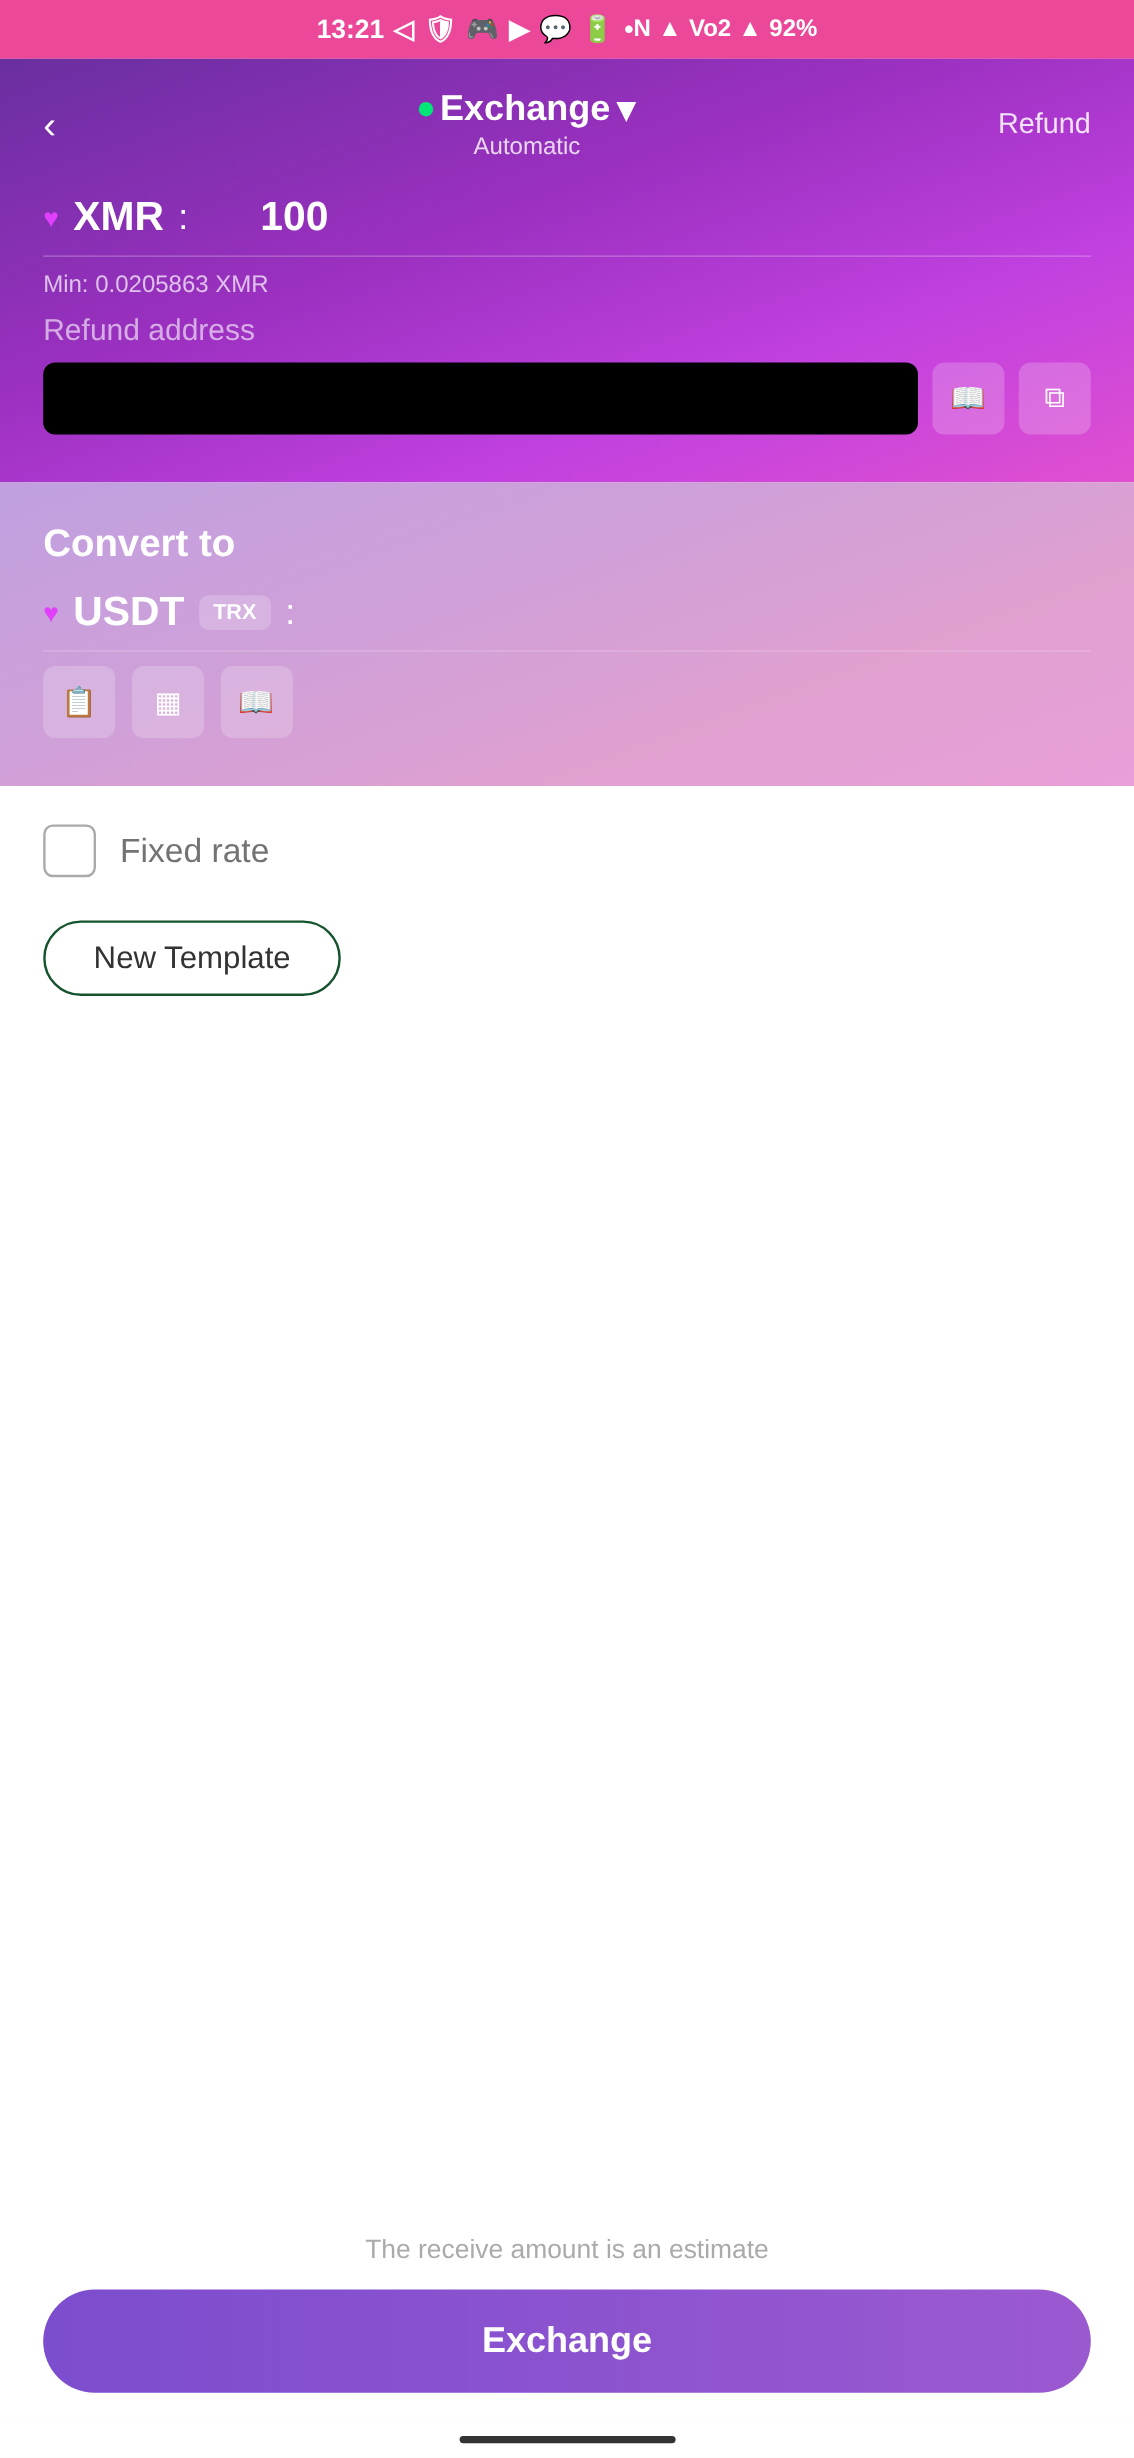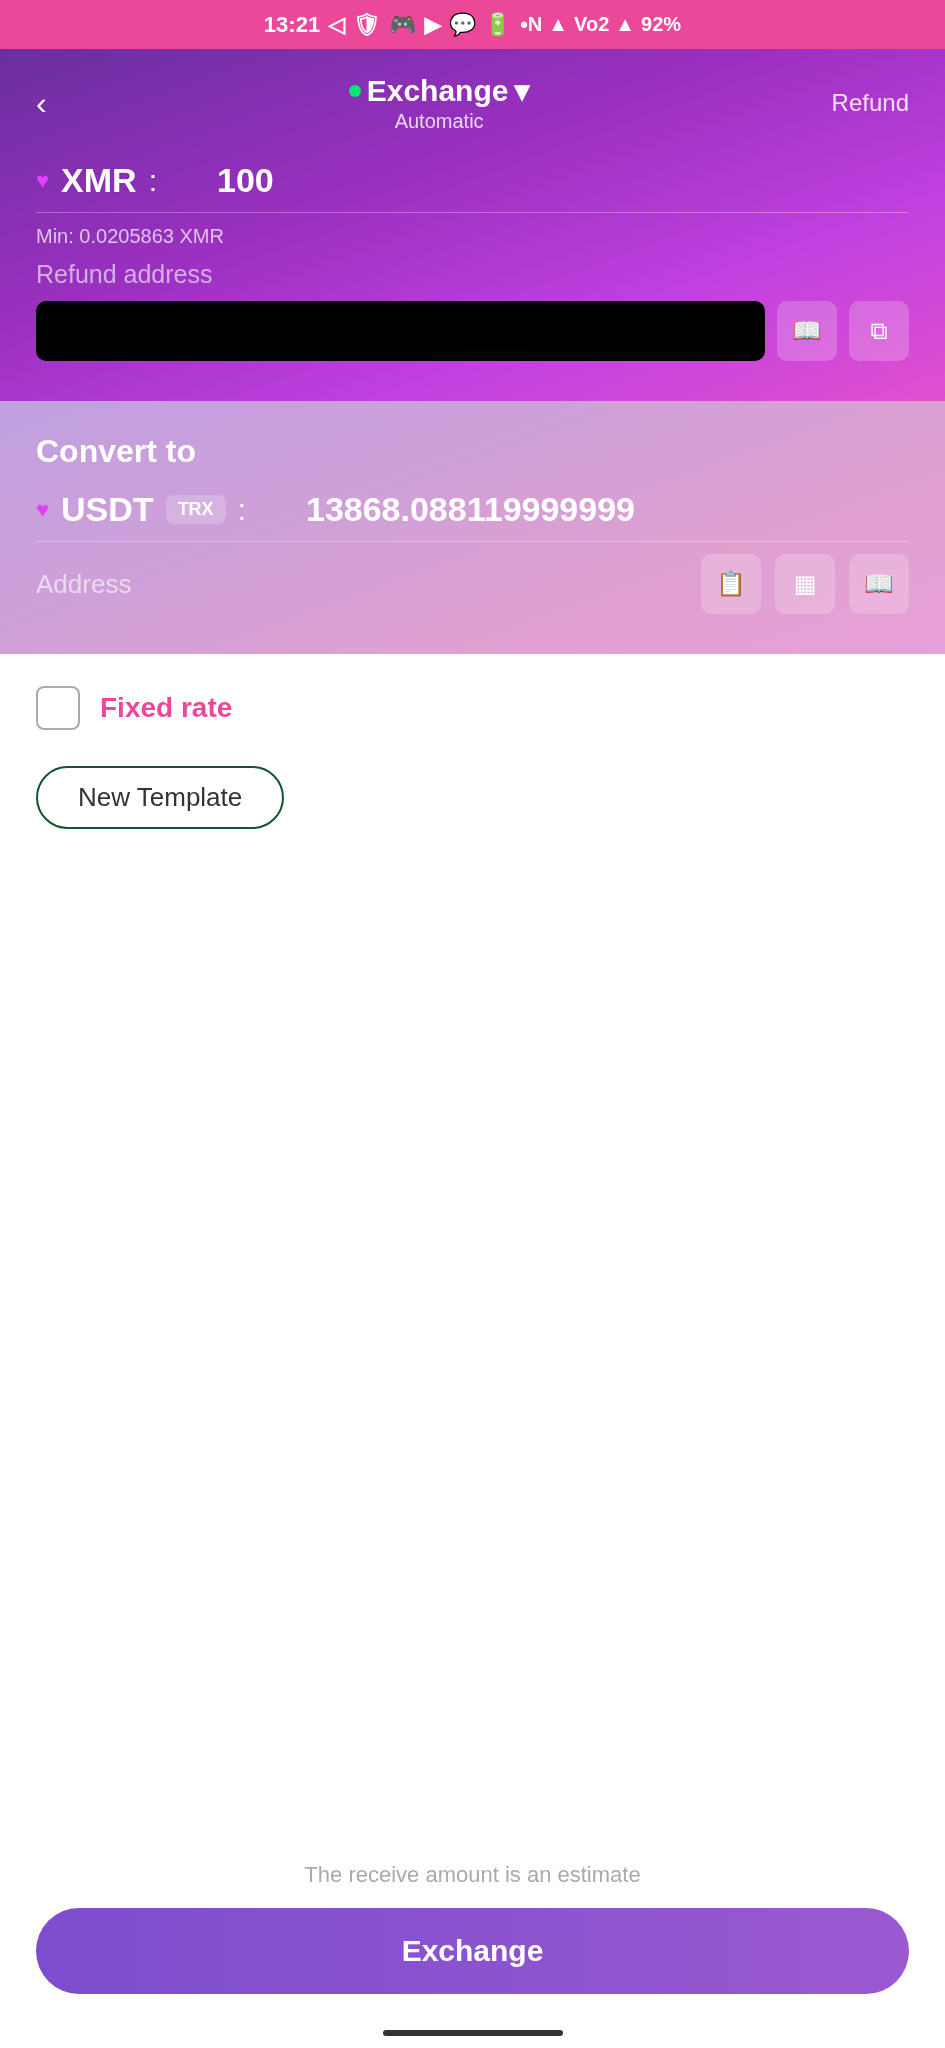--- a/index.html
+++ b/index.html
@@ -207,23 +207,23 @@
     .checkbox {
       width: 44px;
       height: 44px;
       border: 2.5px solid #aaa;
       border-radius: 8px;
       background: white;
       cursor: pointer;
       flex-shrink: 0;
     }
     .fixed-rate-label {
-      color: #ec4899;
+      color: #737373;
       font-size: 28px;
-      font-weight: 700;
+      font-weight: 400;
     }
 
     .new-template-btn {
       display: inline-block;
       border: 2px solid #14532d;
       border-radius: 50px;
       padding: 14px 40px;
       color: #333;
       font-size: 26px;
       font-weight: 500;
@@ -336,27 +336,25 @@
 
 <div class="convert-to-section">
 
   <div class="section-label">Convert to</div>
 
   <div class="currency-row">
     <span class="currency-chevron">♥</span>
     <span class="currency-name">USDT</span>
     <span class="currency-badge">TRX</span>
     <span class="currency-separator">:</span>
-    <span class="currency-amount">13868.088119999999</span>
   </div>
 
   <hr class="divider">
 
   <div class="address-row-to">
-    <span class="address-placeholder">Address</span>
     <button class="icon-btn">
       <span>📋</span>
     </button>
     <button class="icon-btn">
       <span>▦</span>
     </button>
     <button class="icon-btn">
       <span>📖</span>
     </button>
   </div>

